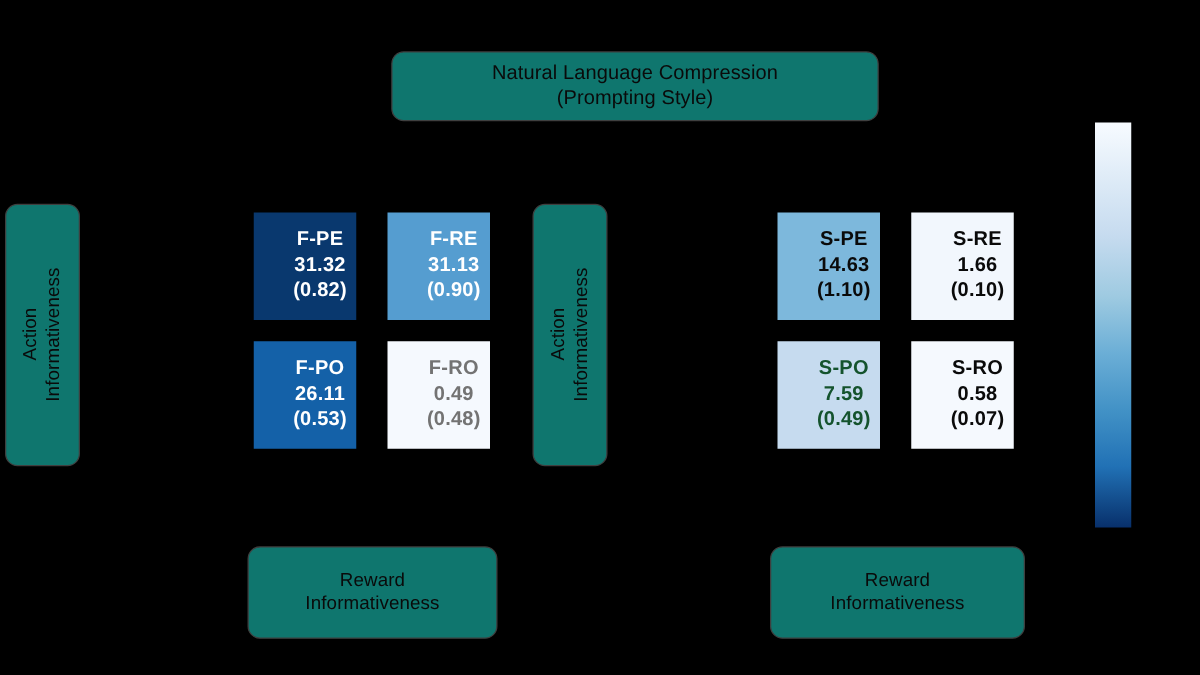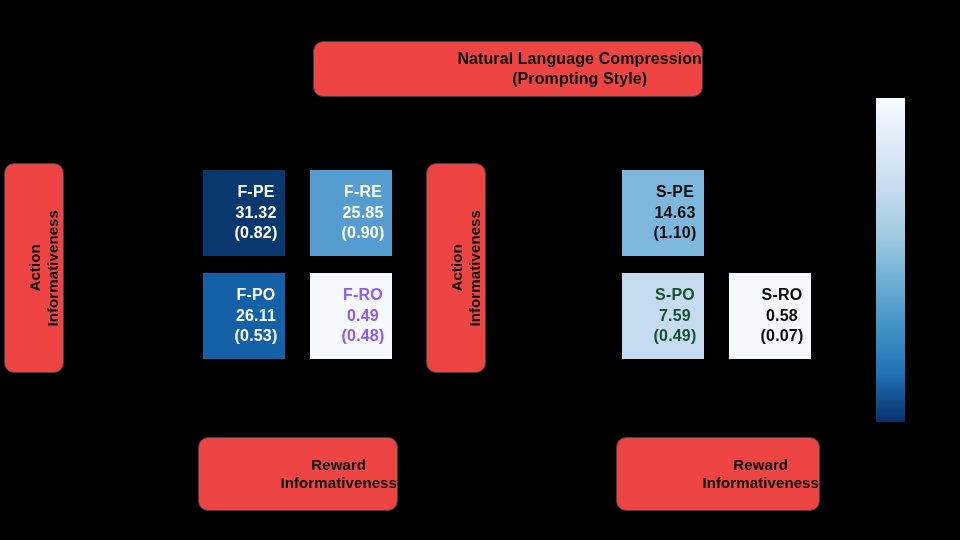--- a/index.html
+++ b/index.html
@@ -12,30 +12,30 @@
     width: 960px;
     height: 540px;
     background: #000000;
     overflow: hidden;
     font-family: "Liberation Sans", sans-serif;
   }
 
   
   .labelbox {
     position: absolute;
-    background: #ef4444;
+    background: #0f766e;
     border: 1px solid #3f3f3f;
     border-radius: 10px;
     box-sizing: border-box;
     display: flex;
     align-items: center;
-    justify-content: flex-end;
+    justify-content: center;
     text-align: center;
     color: #0a0a0a;
-    font-weight: bold;
+    font-weight: normal;
     line-height: 1.22;
     letter-spacing: .1px;
   }
 
   #title-box {
     left: 313px;
     top: 41px;
     width: 390px;
     height: 56px;
     font-size: 16px;
@@ -122,42 +122,47 @@
   </div>
 
   <div class="cell" style="left: 203px; top: 170px; background: rgb(9, 56, 110); color: rgb(255, 255, 255);">
     <span>F-PE</span>
     <span>31.32</span>
     <span>(0.82)</span>
   </div>
 
   <div class="cell" style="left: 310px; top: 170px; background: rgb(85, 157, 208); color: rgb(255, 255, 255);">
     <span>F-RE</span>
-    <span>25.85</span>
+    <span>31.13</span>
     <span>(0.90)</span>
   </div>
 
   <div class="cell" style="left: 203px; top: 273px; background: rgb(20, 97, 168); color: #ffffff;">
     <span>F-PO</span>
     <span>26.11</span>
     <span>(0.53)</span>
   </div>
 
-  <div class="cell" style="left: 310px; top: 273px; background: rgb(245, 249, 254); color: #8b5cf6;">
+  <div class="cell" style="left: 310px; top: 273px; background: rgb(245, 249, 254); color: #737373;">
     <span>F-RO</span>
     <span>0.49</span>
     <span>(0.48)</span>
   </div>
 
   <div class="cell" style="left: 622px; top: 170px; background: rgb(125, 184, 220); color: rgb(10, 10, 10); text-align: right;">
     <span>S-PE</span>
     <span>14.63</span>
     <span>(1.10)</span>
   </div>
 
+  <div class="cell" style="left: 729px; top: 170px; background: rgb(242, 247, 253); color: rgb(10, 10, 10);">
+    <span>S-RE</span>
+    <span>1.66</span>
+    <span>(0.10)</span>
+  </div>
 
   <div class="cell" style="left: 622px; top: 273px; background: rgb(198, 219, 239); color: #14532d;">
     <span>S-PO</span>
     <span>7.59</span>
     <span>(0.49)</span>
   </div>
 
   <div class="cell" style="left: 729px; top: 273px; background: rgb(245, 249, 254); color: rgb(10, 10, 10);">
     <span>S-RO</span>
     <span>0.58</span>

